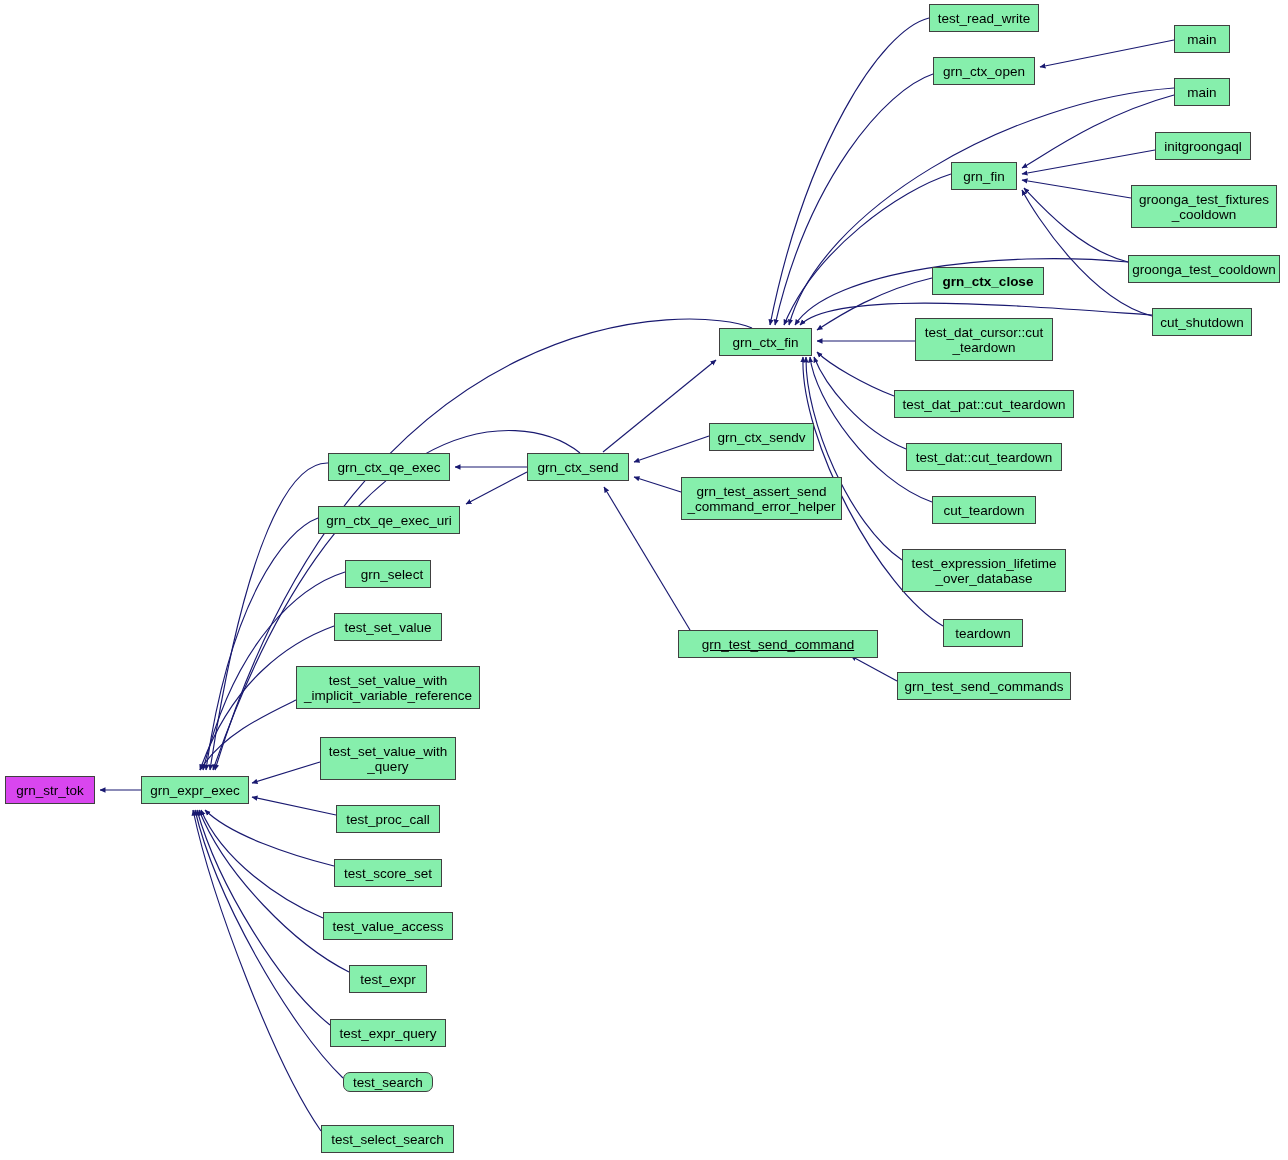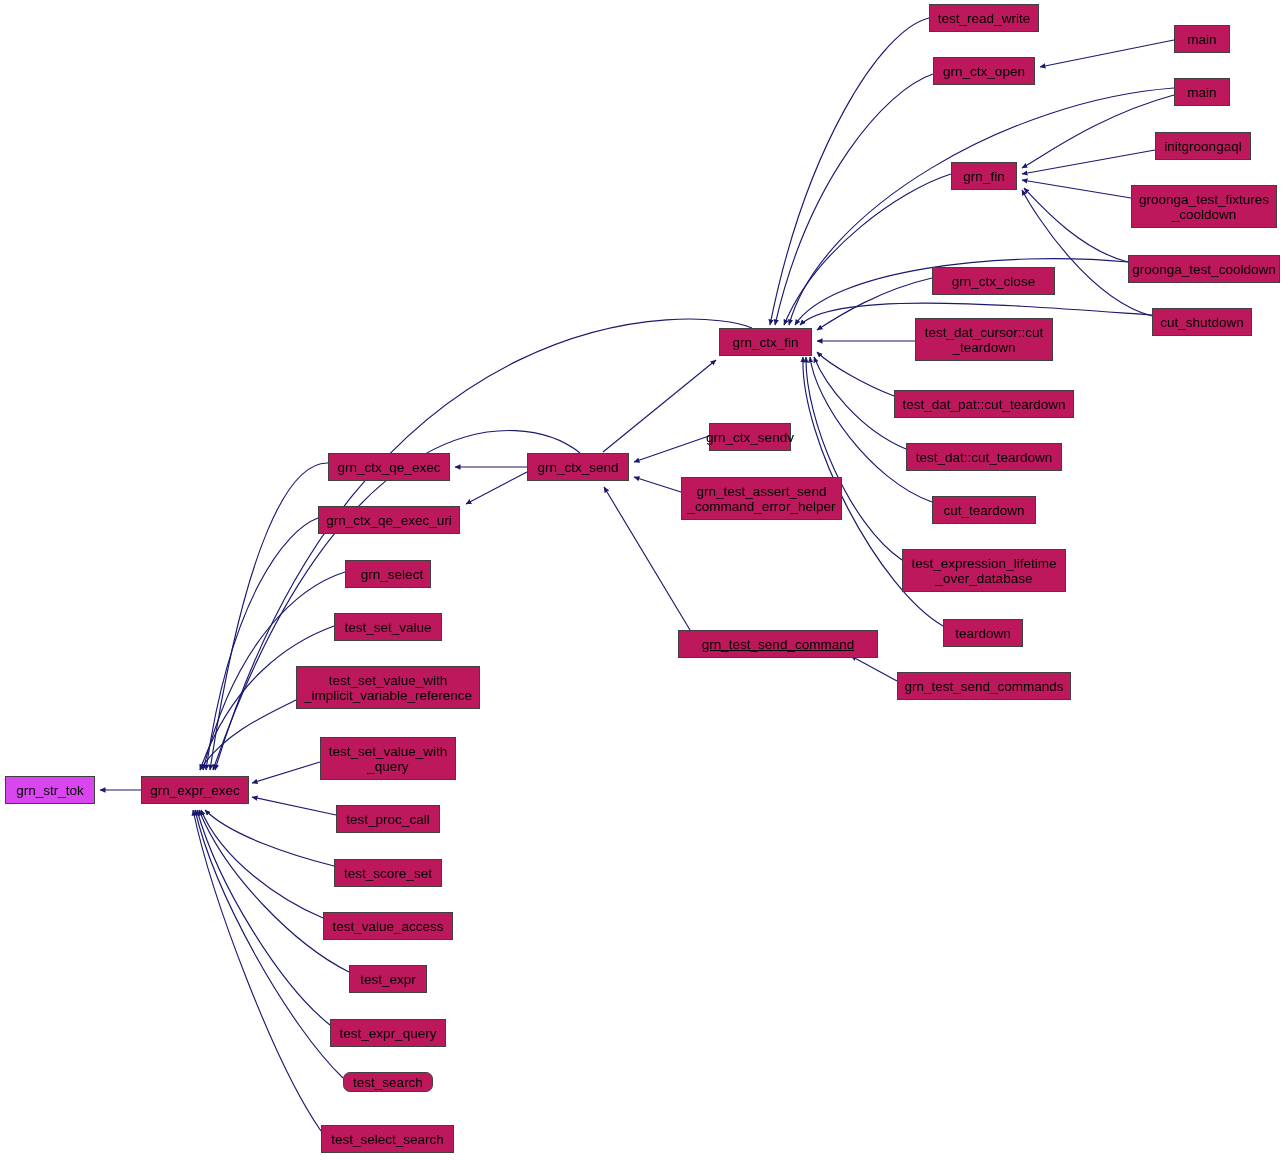--- a/index.html
+++ b/index.html
@@ -20,21 +20,21 @@
     position: absolute;
     left: 0;
     top: 0;
     width: 1288px;
     height: 1160px;
   }
   .node {
     position: absolute;
     box-sizing: border-box;
     border: 1px solid #404040;
-    background: #be185d;
+    background: #86efac;
     color: #000000;
     font-size: 13.5px;
     line-height: 15px;
     display: flex;
     align-items: center;
     justify-content: center;
     text-align: center;
     white-space: pre;
     letter-spacing: 0px;
   }
@@ -112,27 +112,27 @@
       <div class="node" style="left: 320px; top: 737px; width: 136px; height: 43px;"><span>test_set_value_with
 _query</span></div>
       <div class="node" style="left: 336px; top: 805px; width: 104px; height: 28px;"><span>test_proc_call</span></div>
       <div class="node" style="left: 334px; top: 859px; width: 108px; height: 28px;"><span>test_score_set</span></div>
       <div class="node" style="left: 323px; top: 912px; width: 130px; height: 28px;"><span>test_value_access</span></div>
       <div class="node" style="left: 349px; top: 965px; width: 78px; height: 28px;"><span>test_expr</span></div>
       <div class="node" style="left: 330px; top: 1019px; width: 116px; height: 28px;"><span>test_expr_query</span></div>
       <div class="node" style="left: 343px; top: 1072px; width: 90px; height: 20px; border-radius: 7px;"><span>test_search</span></div>
       <div class="node" style="left: 321px; top: 1125px; width: 133px; height: 28px;"><span>test_select_search</span></div>
       <div class="node" style="left: 527px; top: 453px; width: 102px; height: 28px;"><span>grn_ctx_send</span></div>
-      <div class="node" style="left: 709px; top: 423px; width: 82px; height: 28px;"><span>grn_ctx_sendv</span></div>
+      <div class="node" style="left: 709px; top: 423px; width: 105px; height: 28px;"><span>grn_ctx_sendv</span></div>
       <div class="node" style="left: 681px; top: 477px; width: 161px; height: 43px;"><span>grn_test_assert_send
 _command_error_helper</span></div>
       <div class="node" style="left: 678px; top: 630px; width: 200px; height: 28px; text-decoration: underline;"><span>grn_test_send_command</span></div>
       <div class="node" style="left: 897px; top: 672px; width: 174px; height: 28px;"><span>grn_test_send_commands</span></div>
       <div class="node" style="left: 719px; top: 328px; width: 93px; height: 28px;"><span>grn_ctx_fin</span></div>
-      <div class="node" style="left: 932px; top: 267px; width: 123px; height: 28px;"><span>grn_ctx_close</span></div>
+      <div class="node" style="left: 932px; top: 267px; width: 112px; height: 28px; font-weight: bold;"><span>grn_ctx_close</span></div>
       <div class="node" style="left: 915px; top: 318px; width: 138px; height: 43px;"><span>test_dat_cursor::cut
 _teardown</span></div>
       <div class="node" style="left: 894px; top: 390px; width: 180px; height: 28px;"><span>test_dat_pat::cut_teardown</span></div>
       <div class="node" style="left: 906px; top: 443px; width: 156px; height: 28px;"><span>test_dat::cut_teardown</span></div>
       <div class="node" style="left: 932px; top: 496px; width: 104px; height: 28px;"><span>cut_teardown</span></div>
       <div class="node" style="left: 902px; top: 549px; width: 164px; height: 43px;"><span>test_expression_lifetime
 _over_database</span></div>
       <div class="node" style="left: 943px; top: 619px; width: 80px; height: 28px;"><span>teardown</span></div>
       <div class="node" style="left: 929px; top: 4px; width: 110px; height: 28px;"><span>test_read_write</span></div>
       <div class="node" style="left: 933px; top: 57px; width: 102px; height: 28px;"><span>grn_ctx_open</span></div>

